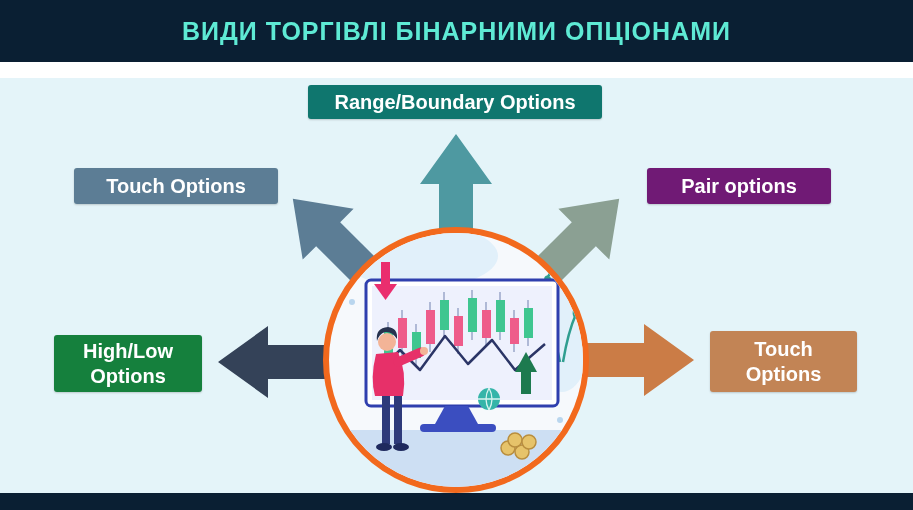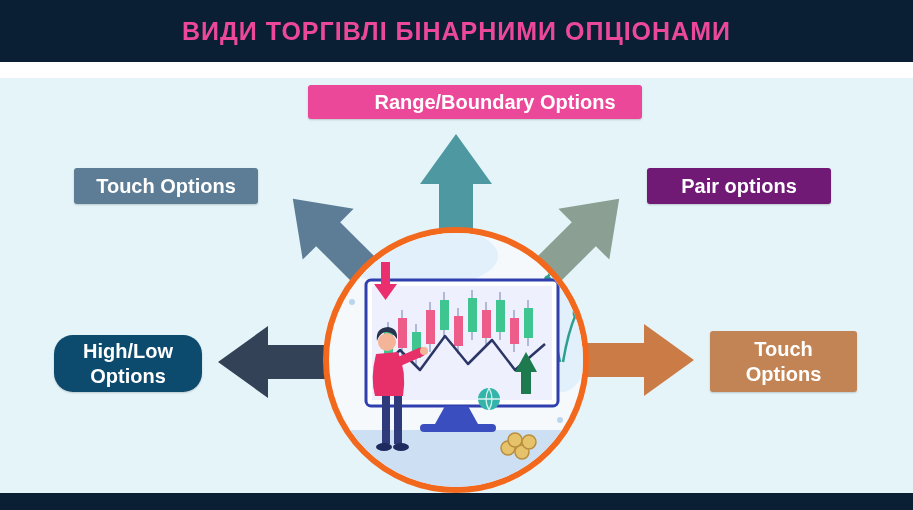--- a/index.html
+++ b/index.html
@@ -1,32 +1,32 @@
 <!DOCTYPE html>
 <html><head>
 <meta charset="utf-8">
 <style>
   html,body{margin:0;padding:0;}
   body{font-family:"Liberation Sans",sans-serif;background:#ffffff;}
   .page{position:relative;width:913px;height:510px;overflow:hidden;background:#ffffff;}
 
   .header{position:absolute;left:0;top:0;width:913px;height:62px;
     display:flex;align-items:center;justify-content:center;}
-  .header .title{color:#ec4899;font-size:25px;font-weight:700;letter-spacing:1px;text-transform:uppercase;}
+  .header .title{color:#5eead4;font-size:25px;font-weight:700;letter-spacing:1px;text-transform:uppercase;}
 
   .canvas{position:absolute;left:0;top:78px;width:913px;height:415px;}
   .bottom-bar{position:absolute;left:0;top:493px;width:913px;height:17px;}
 
   .diagram-svg{position:absolute;left:0;top:0;width:913px;height:510px;z-index:1;}
 
   .opt-label{position:absolute;z-index:2;display:flex;flex-direction:column;align-items:center;justify-content:center;
     color:#ffffff;font-weight:700;border-radius:3px;text-align:center;box-shadow:0 1px 2px rgba(0,0,0,0.18);}
   .opt-label .line{line-height:1.25;}
   .lbl-range{left:308px;top:85px;width:294px;height:34px;font-size:20px;}
-  .lbl-touch{left:74px;top:168px;width:184px;height:36px;font-size:20px;}
+  .lbl-touch{left:74px;top:168px;width:204px;height:36px;font-size:20px;}
   .lbl-pair{left:647px;top:168px;width:184px;height:36px;font-size:20px;}
   .lbl-highlow{left:54px;top:335px;width:148px;height:57px;font-size:20px;}
   .lbl-ladder{left:710px;top:331px;width:147px;height:61px;font-size:20px;}
 </style>
 </head>
 <body>
 
 <div class="page">
 
   <div class="header" style="background-color: rgb(10, 31, 51);">
@@ -148,33 +148,33 @@
         <ellipse cx="401" cy="447" rx="8" ry="4" fill="#1f2a5e"></ellipse>
         <path d="M376,354 Q370,378 375,396 L403,396 Q407,372 398,352 Z" fill="#e73069"></path>
         <path d="M398,362 L421,352" stroke="#e73069" stroke-width="9" stroke-linecap="round" fill="none"></path>
         <circle cx="424" cy="351" r="4" fill="#f3b497"></circle>
         <circle cx="387" cy="342" r="9" fill="#f3b497"></circle>
         <path d="M377,341 Q375,328 388,327 Q398,328 397,339 Q392,331 385,332 Q379,334 377,341 Z" fill="#27334f"></path>
       </g>
     </g>
   </svg>
 
-  <div class="opt-label lbl-range" style="background-color: #ec4899; padding-left: 40px;">
+  <div class="opt-label lbl-range" style="background-color: #0f766e;">
     <div class="line">Range/Boundary Options</div>
   </div>
 
   <div class="opt-label lbl-touch" style="background-color: rgb(92, 125, 149);">
     <div class="line">Touch Options</div>
   </div>
 
   <div class="opt-label lbl-pair" style="background-color: #701a75;">
     <div class="line">Pair options</div>
   </div>
 
-  <div class="opt-label lbl-highlow" style="background-color: #0c4a6e; border-radius: 19px;">
+  <div class="opt-label lbl-highlow" style="background-color: #15803d;">
     <div class="line">High/Low</div>
     <div class="line">Options</div>
   </div>
 
   <div class="opt-label lbl-ladder" style="background-color: rgb(194, 132, 85);">
     <div class="line">Touch</div>
     <div class="line">Options</div>
   </div>
 
 </div>

